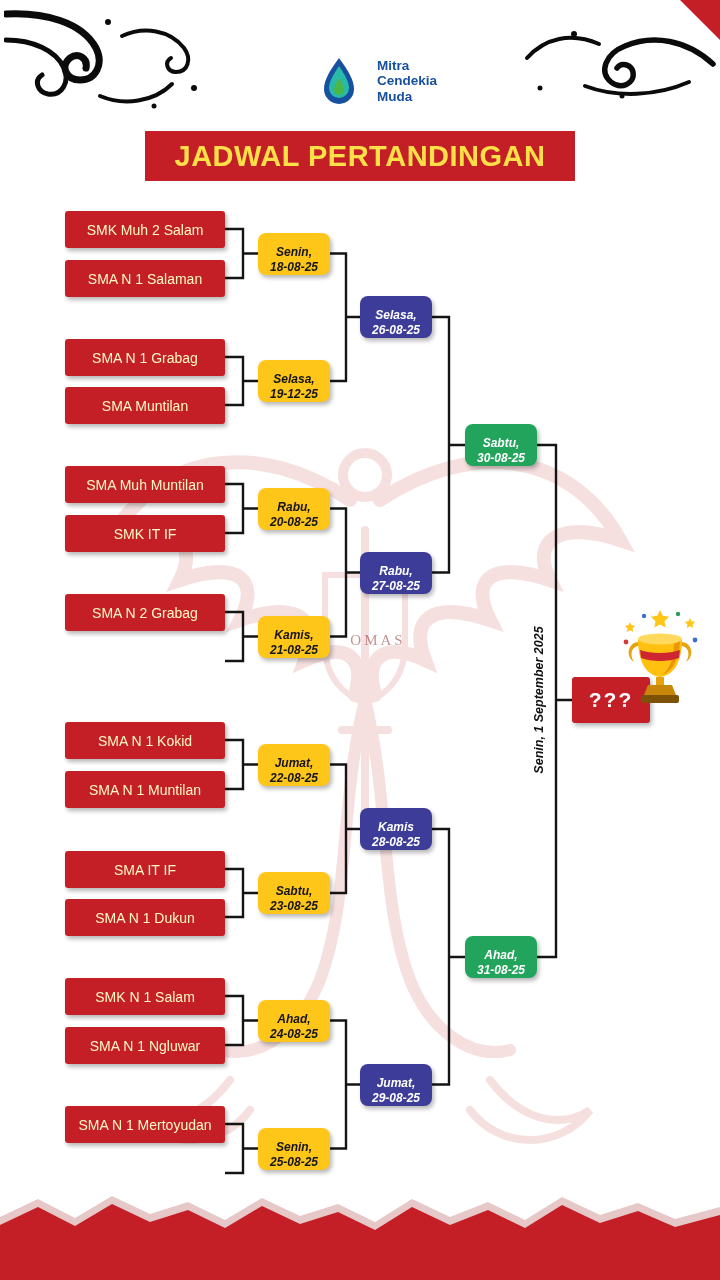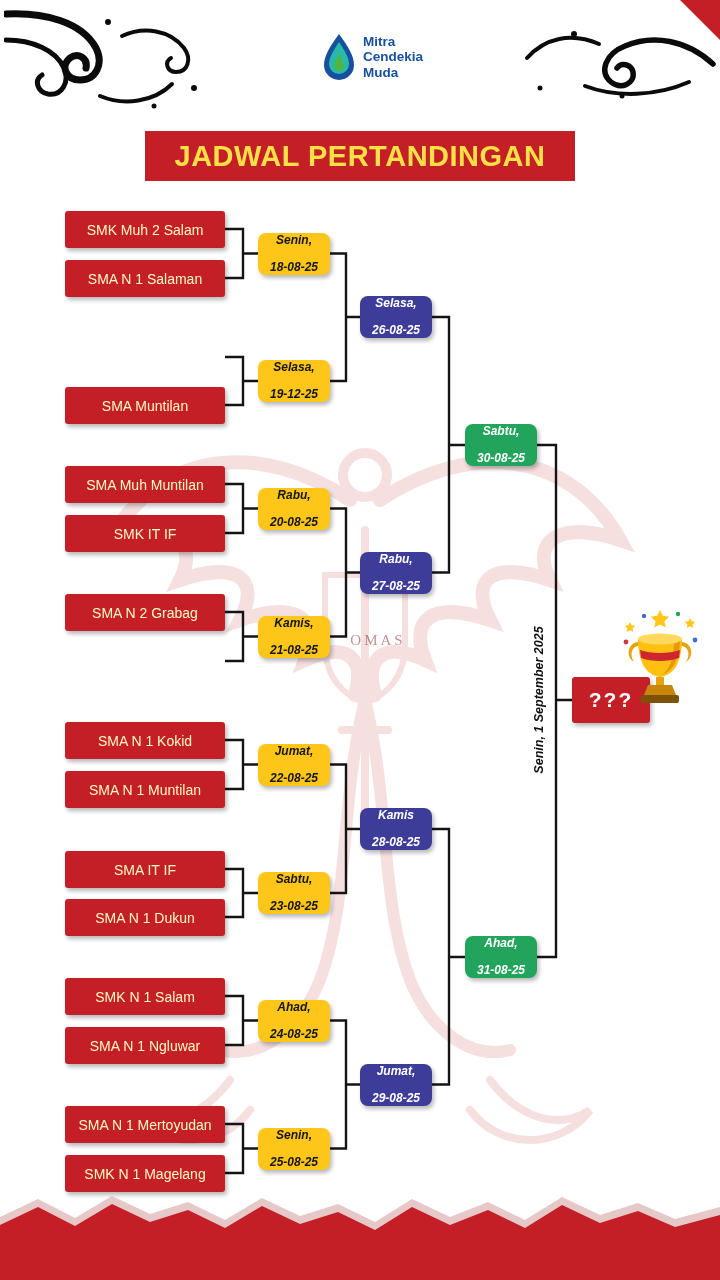--- a/index.html
+++ b/index.html
@@ -10,33 +10,33 @@
     --ink:#141414;
   }
   *{margin:0;padding:0;box-sizing:border-box;}
   body{background:#fff;font-family:"Liberation Sans",sans-serif;}
   .page{position:relative;width:720px;height:1280px;background:#fff;overflow:hidden;}
 
   .flourish{position:absolute;}
   .corner-triangle{position:absolute;top:0;right:0;width:0;height:0;
     border-top:40px solid var(--red);border-left:40px solid transparent;}
 
-  .logo{position:absolute;left:322px;top:32px;display:flex;align-items:center;gap:7px;}
+  .logo{position:absolute;left:322px;top:56px;display:flex;align-items:center;gap:21px;}
   .logo-text{color:#17509E;font-weight:bold;font-size:13.5px;line-height:15.5px;}
 
   .title-banner{position:absolute;left:145px;top:131px;width:430px;height:50px;
     background:var(--red);color:#fde047;display:flex;align-items:center;justify-content:center;
     font-weight:bold;font-size:29px;letter-spacing:.5px;}
 
   .team{position:absolute;left:65px;width:160px;height:37px;background:var(--red);
     color:#fef9c3;display:flex;align-items:center;justify-content:center;font-size:14px;
     border-radius:3px;box-shadow:2px 3px 4px rgba(0,0,0,.28);}
 
   .date-box{position:absolute;width:72px;height:42px;border-radius:8px;
-    display:flex;flex-direction:column;align-items:center;justify-content:space-between;
+    display:flex;flex-direction:column;align-items:center;justify-content:flex-end;
     font-style:italic;font-weight:bold;font-size:12px;line-height:15px;
     box-shadow:2px 3px 4px rgba(0,0,0,.28);}
   .r1{left:258px;background:var(--yellow);color:#151515;}
   .r2{left:360px;background:var(--blue);color:#fff;}
   .r3{left:465px;background:var(--green);color:#fff;}
 
   .final-box{position:absolute;left:572px;top:677px;width:78px;height:46px;
     background:var(--red);color:#fff;display:flex;align-items:center;justify-content:center;
     font-weight:bold;font-size:21px;letter-spacing:2px;border-radius:3px;
     box-shadow:2px 3px 4px rgba(0,0,0,.28);}
@@ -132,32 +132,32 @@
                M330 764.5 H346 V893 H330 M346 829 H360
                M330 1020.5 H346 V1148.5 H330 M346 1084.5 H360"></path>
       <path d="M432 317 H449 V572.5 H432 M449 445 H465
                M432 829 H449 V1084.5 H432 M449 957 H465"></path>
       <path d="M537 445 H556 V957 H537 M556 700 H572"></path>
     </g>
   </svg>
 
   <div class="team" style="top:211px">SMK Muh 2 Salam</div>
   <div class="team" style="top:260px">SMA N 1 Salaman</div>
+  <div class="team" style="top:339px">SMA N 1 Grabag</div>
   <div class="team" style="top:387px">SMA Muntilan</div>
   <div class="team" style="top:466px">SMA Muh Muntilan</div>
   <div class="team" style="top:515px">SMK IT IF</div>
   <div class="team" style="top:594px">SMA N 2 Grabag</div>
   <div class="team" style="top:722px">SMA N 1 Kokid</div>
   <div class="team" style="top:771px">SMA N 1 Muntilan</div>
   <div class="team" style="top:851px">SMA IT IF</div>
   <div class="team" style="top:899px">SMA N 1 Dukun</div>
   <div class="team" style="top:978px">SMK N 1 Salam</div>
   <div class="team" style="top:1027px">SMA N 1 Ngluwar</div>
   <div class="team" style="top:1106px">SMA N 1 Mertoyudan</div>
-  <div class="team" style="top:1155px">SMK N 1 Magelang</div>
 
   <div class="date-box r1" style="top:233px">
     <span>Senin,</span>
     <span>18-08-25</span>
   </div>
   <div class="date-box r1" style="top:360px">
     <span>Selasa,</span>
     <span>19-12-25</span>
   </div>
   <div class="date-box r1" style="top:488px">

